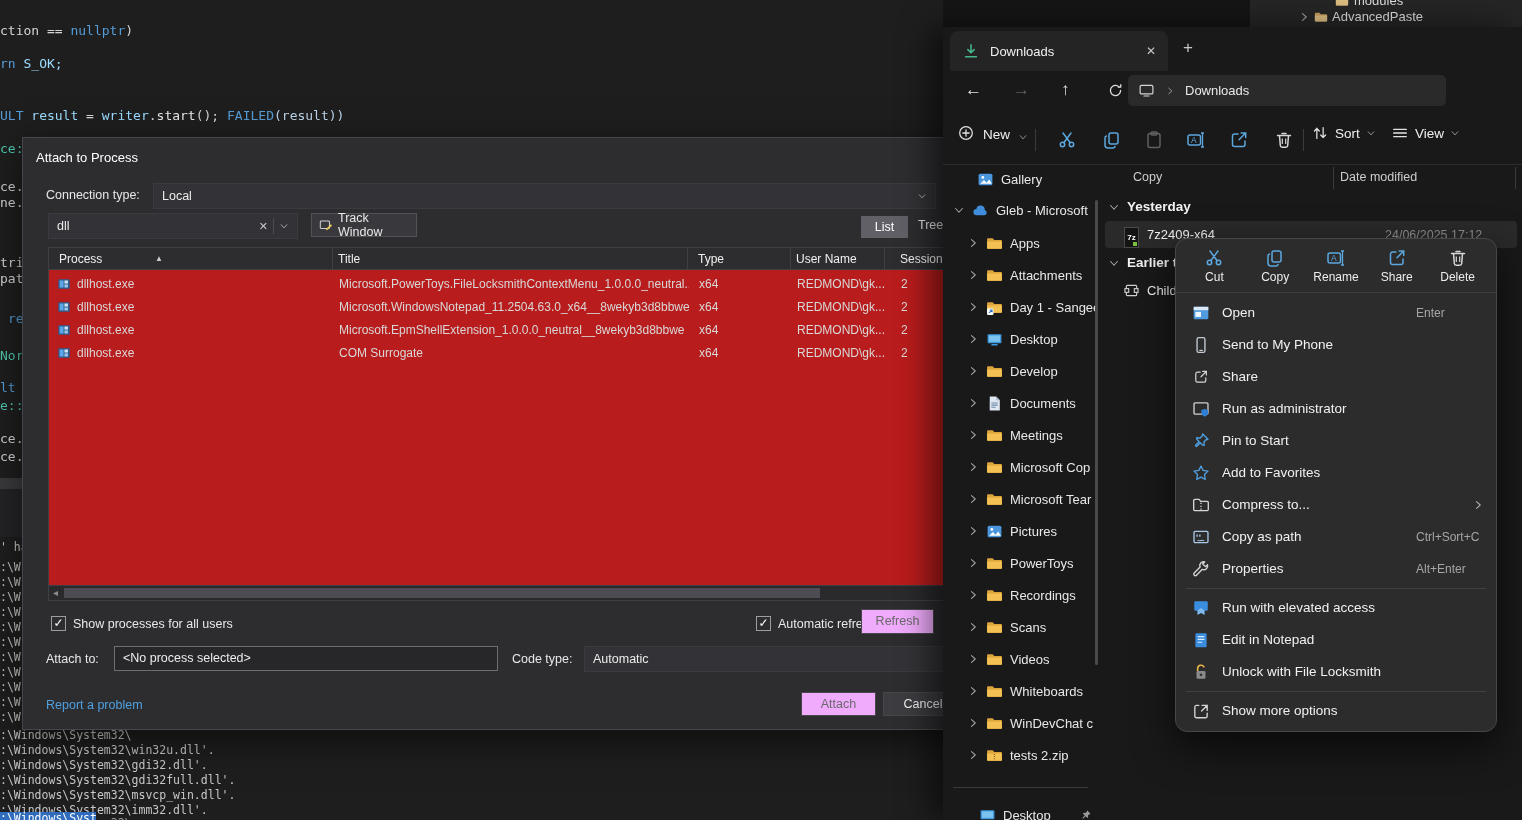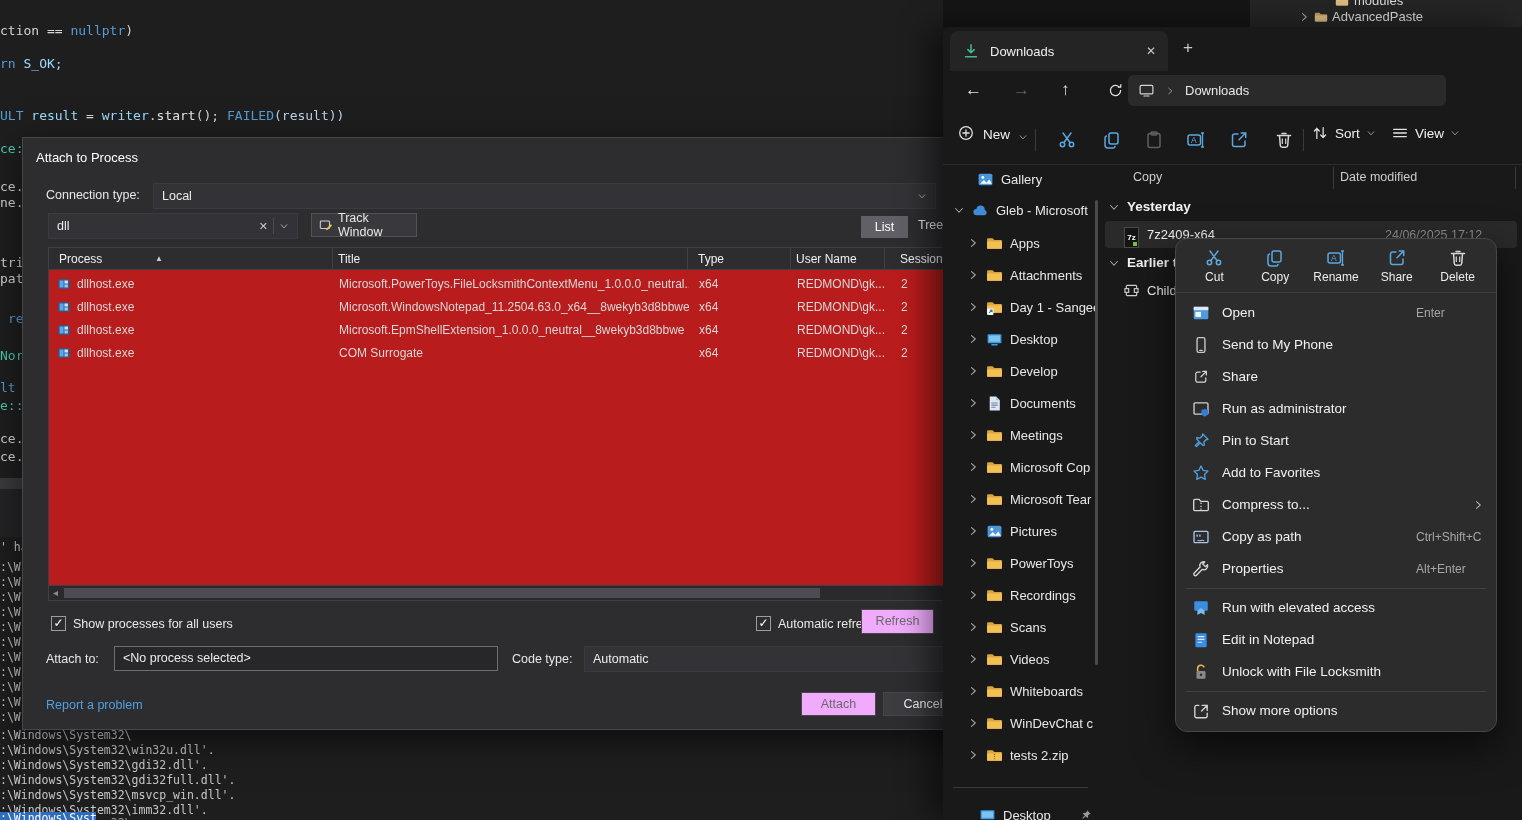--- a/index.html
+++ b/index.html
@@ -738,21 +738,21 @@
       <div class="mi"><svg class="mic i18" style="color:#4f9fe0">
             <use href="#s-star"></use>
           </svg><span>Add to Favorites</span></div>
       <div class="mi"><svg class="mic i18 cgray">
             <use href="#s-compress"></use>
           </svg><span>Compress to...</span><svg class="mchev i12">
             <use href="#s-chevr"></use>
           </svg></div>
       <div class="mi"><svg class="mic i18 cpath">
             <use href="#s-cpath"></use>
-          </svg><span>Copy as path</span><span class="msc">Ctrl+Shift+C</span></div>
+          </svg><span>Copy as path</span><span class="msc">Ctrl+Sort+C</span></div>
       <div class="mi"><svg class="mic i18 cgray">
             <use href="#s-wrench"></use>
           </svg><span>Properties</span><span class="msc">Alt+Enter</span></div>
       <div class="msep"></div>
       <div class="mi"><svg class="mic i18">
             <use href="#s-badge"></use>
           </svg><span>Run with elevated access</span></div>
       <div class="mi"><svg class="mic i18">
             <use href="#s-notepad"></use>
           </svg><span>Edit in Notepad</span></div>

